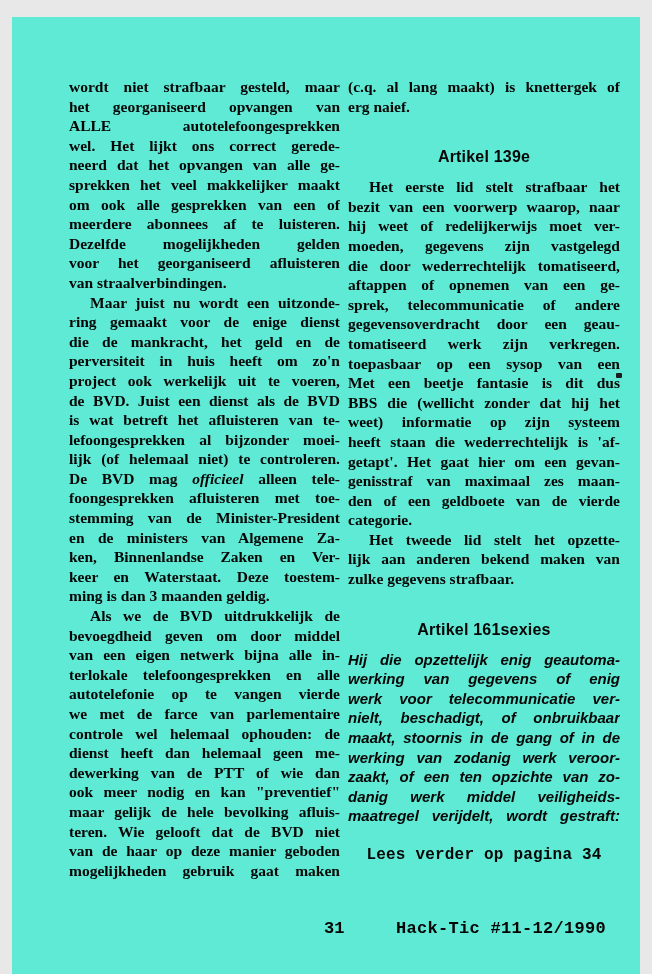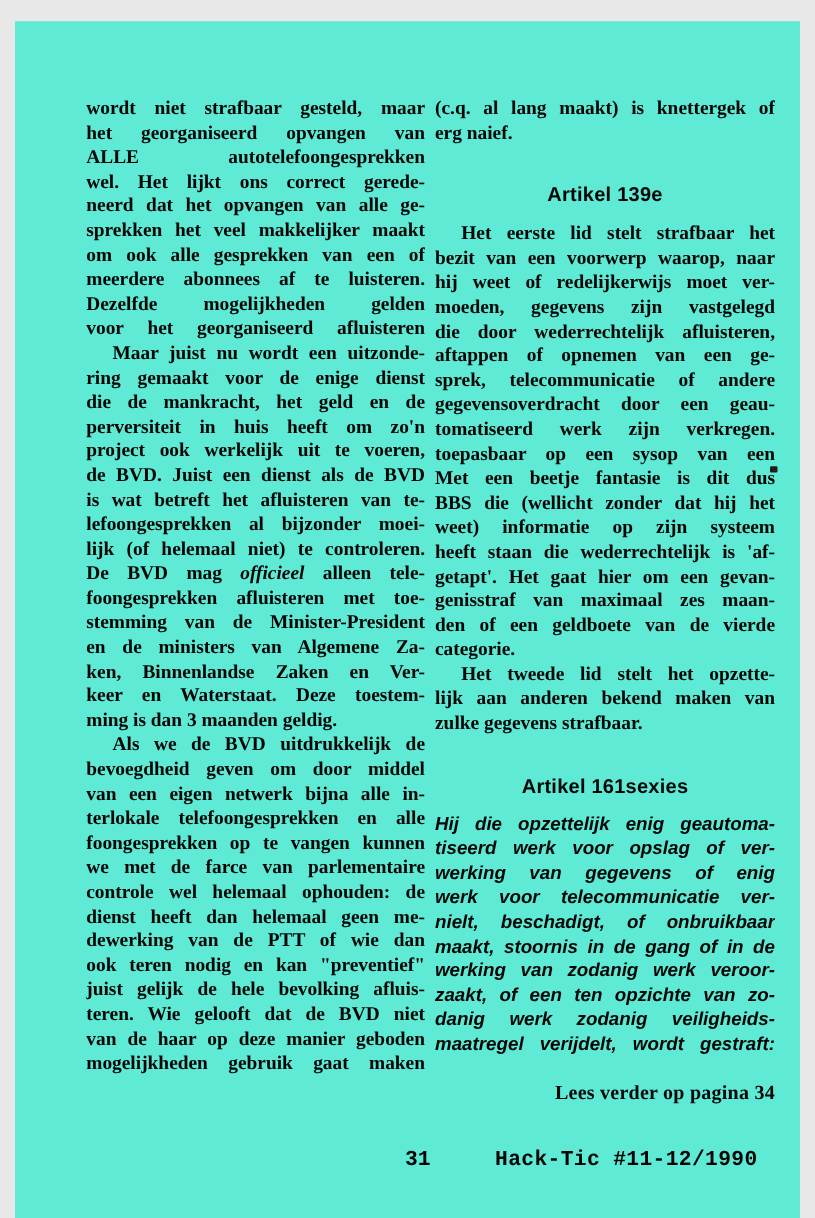--- a/index.html
+++ b/index.html
@@ -21,22 +21,22 @@
   .quote .line{
     font-family:"Liberation Sans", sans-serif;font-style:italic;
     font-size:15px;line-height:19.6px;
   }
   .heading{
     font-family:"Liberation Sans", sans-serif;font-weight:bold;
     font-size:16px;line-height:26px;text-align:center;
     margin:28px 0 7px 0;letter-spacing:0.2px;
   }
   .note{
-    font-family:Liberation Serif, serif;font-weight:bold;
-    font-size:16px;text-align:right;margin-top:20px;letter-spacing:0.2px;
+    font-family:Liberation Mono, monospace;font-weight:bold;
+    font-size:16px;text-align:center;margin-top:20px;letter-spacing:0.2px;
   }
   .footer{
     position:absolute;top:902px;left:0;width:652px;height:22px;
     font-family:"Liberation Mono", monospace;font-weight:bold;font-size:17px;color:#050505;
   }
   .footer .pagenum{position:absolute;left:312px;top:0;}
   .footer .mag{position:absolute;left:384px;top:0;letter-spacing:0.3px;}
   .artifact{position:absolute;left:604px;top:356px;width:6px;height:5px;background:#1d1d1d;border-radius:1px;}
 </style>
 </head>
@@ -48,20 +48,21 @@
         <div class="line">wordt niet strafbaar gesteld, maar</div>
         <div class="line">het georganiseerd opvangen van</div>
         <div class="line">ALLE autotelefoongesprekken</div>
         <div class="line">wel. Het lijkt ons correct gerede-</div>
         <div class="line">neerd dat het opvangen van alle ge-</div>
         <div class="line">sprekken het veel makkelijker maakt</div>
         <div class="line">om ook alle gesprekken van een of</div>
         <div class="line">meerdere abonnees af te luisteren.</div>
         <div class="line">Dezelfde mogelijkheden gelden</div>
         <div class="line">voor het georganiseerd afluisteren</div>
+        <div class="line last">van straalverbindingen.</div>
       </div>
       <div class="para">
         <div class="line indent">Maar juist nu wordt een uitzonde-</div>
         <div class="line">ring gemaakt voor de enige dienst</div>
         <div class="line">die de mankracht, het geld en de</div>
         <div class="line">perversiteit in huis heeft om zo'n</div>
         <div class="line">project ook werkelijk uit te voeren,</div>
         <div class="line">de BVD. Juist een dienst als de BVD</div>
         <div class="line">is wat betreft het afluisteren van te-</div>
         <div class="line">lefoongesprekken al bijzonder moei-</div>
@@ -72,44 +73,44 @@
         <div class="line">en de ministers van Algemene Za-</div>
         <div class="line">ken, Binnenlandse Zaken en Ver-</div>
         <div class="line">keer en Waterstaat. Deze toestem-</div>
         <div class="line last">ming is dan 3 maanden geldig.</div>
       </div>
       <div class="para">
         <div class="line indent">Als we de BVD uitdrukkelijk de</div>
         <div class="line">bevoegdheid geven om door middel</div>
         <div class="line">van een eigen netwerk bijna alle in-</div>
         <div class="line">terlokale telefoongesprekken en alle</div>
-        <div class="line">foongesprekken op te vangen kunnen</div>
+        <div class="line">autotelefonie op te vangen vierde</div>
         <div class="line">we met de farce van parlementaire</div>
         <div class="line">controle wel helemaal ophouden: de</div>
         <div class="line">dienst heeft dan helemaal geen me-</div>
         <div class="line">dewerking van de PTT of wie dan</div>
-        <div class="line">ook teren nodig en kan "preventief"</div>
-        <div class="line">juist gelijk de hele bevolking afluis-</div>
+        <div class="line">ook meer nodig en kan "preventief"</div>
+        <div class="line">maar gelijk de hele bevolking afluis-</div>
         <div class="line">teren. Wie gelooft dat de BVD niet</div>
         <div class="line">van de haar op deze manier geboden</div>
         <div class="line">mogelijkheden gebruik gaat maken</div>
       </div>
     </div>
   <div class="col col-right" id="col-right">
       <div class="para">
         <div class="line">(c.q. al lang maakt) is knettergek of</div>
         <div class="line last">erg naief.</div>
       </div>
       <div class="heading">Artikel 139e</div>
       <div class="para">
         <div class="line indent">Het eerste lid stelt strafbaar het</div>
         <div class="line">bezit van een voorwerp waarop, naar</div>
         <div class="line">hij weet of redelijkerwijs moet ver-</div>
         <div class="line">moeden, gegevens zijn vastgelegd</div>
-        <div class="line">die door wederrechtelijk afluisteren,</div>
+        <div class="line">die door wederrechtelijk tomatiseerd,</div>
         <div class="line">aftappen of opnemen van een ge-</div>
         <div class="line">sprek, telecommunicatie of andere</div>
         <div class="line">gegevensoverdracht door een geau-</div>
         <div class="line">tomatiseerd werk zijn verkregen.</div>
         <div class="line">toepasbaar op een sysop van een</div>
         <div class="line">Met een beetje fantasie is dit dus</div>
         <div class="line">BBS die (wellicht zonder dat hij het</div>
         <div class="line">weet) informatie op zijn systeem</div>
         <div class="line">heeft staan die wederrechtelijk is 'af-</div>
         <div class="line">getapt'. Het gaat hier om een gevan-</div>
@@ -118,28 +119,27 @@
         <div class="line last">categorie.</div>
       </div>
       <div class="para">
         <div class="line indent">Het tweede lid stelt het opzette-</div>
         <div class="line">lijk aan anderen bekend maken van</div>
         <div class="line last">zulke gegevens strafbaar.</div>
       </div>
       <div class="heading">Artikel 161sexies</div>
       <div class="para quote">
         <div class="line">Hij die opzettelijk enig geautoma-</div>
-        <div class="line">tiseerd werk voor opslag of ver-</div>
         <div class="line">werking van gegevens of enig</div>
         <div class="line">werk voor telecommunicatie ver-</div>
         <div class="line">nielt, beschadigt, of onbruikbaar</div>
         <div class="line">maakt, stoornis in de gang of in de</div>
         <div class="line">werking van zodanig werk veroor-</div>
         <div class="line">zaakt, of een ten opzichte van zo-</div>
-        <div class="line">danig werk zodanig veiligheids-</div>
+        <div class="line">danig werk middel veiligheids-</div>
         <div class="line">maatregel verijdelt, wordt gestraft:</div>
       </div>
       <div class="note">Lees verder op pagina 34</div>
     </div>
   <div class="footer">
     <span class="pagenum">31</span>
     <span class="mag">Hack-Tic #11-12/1990</span>
   </div>
   <div class="artifact"></div>
 </div>

